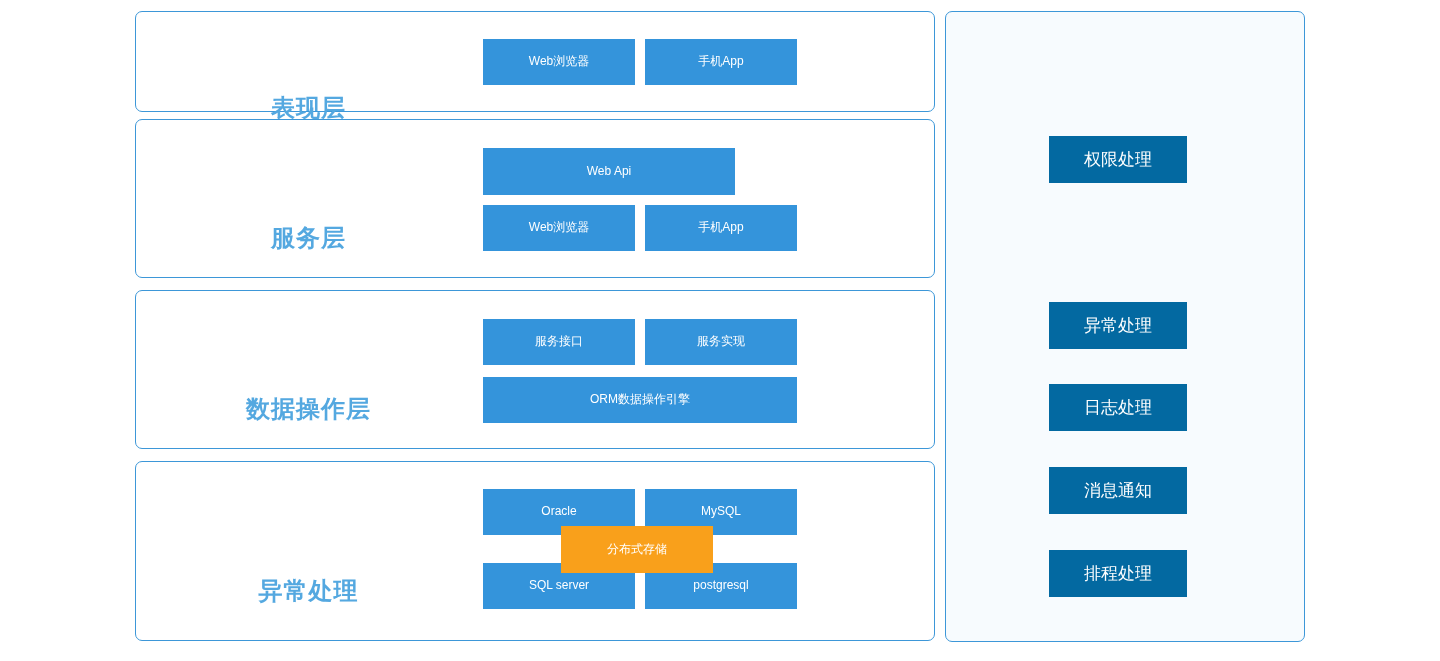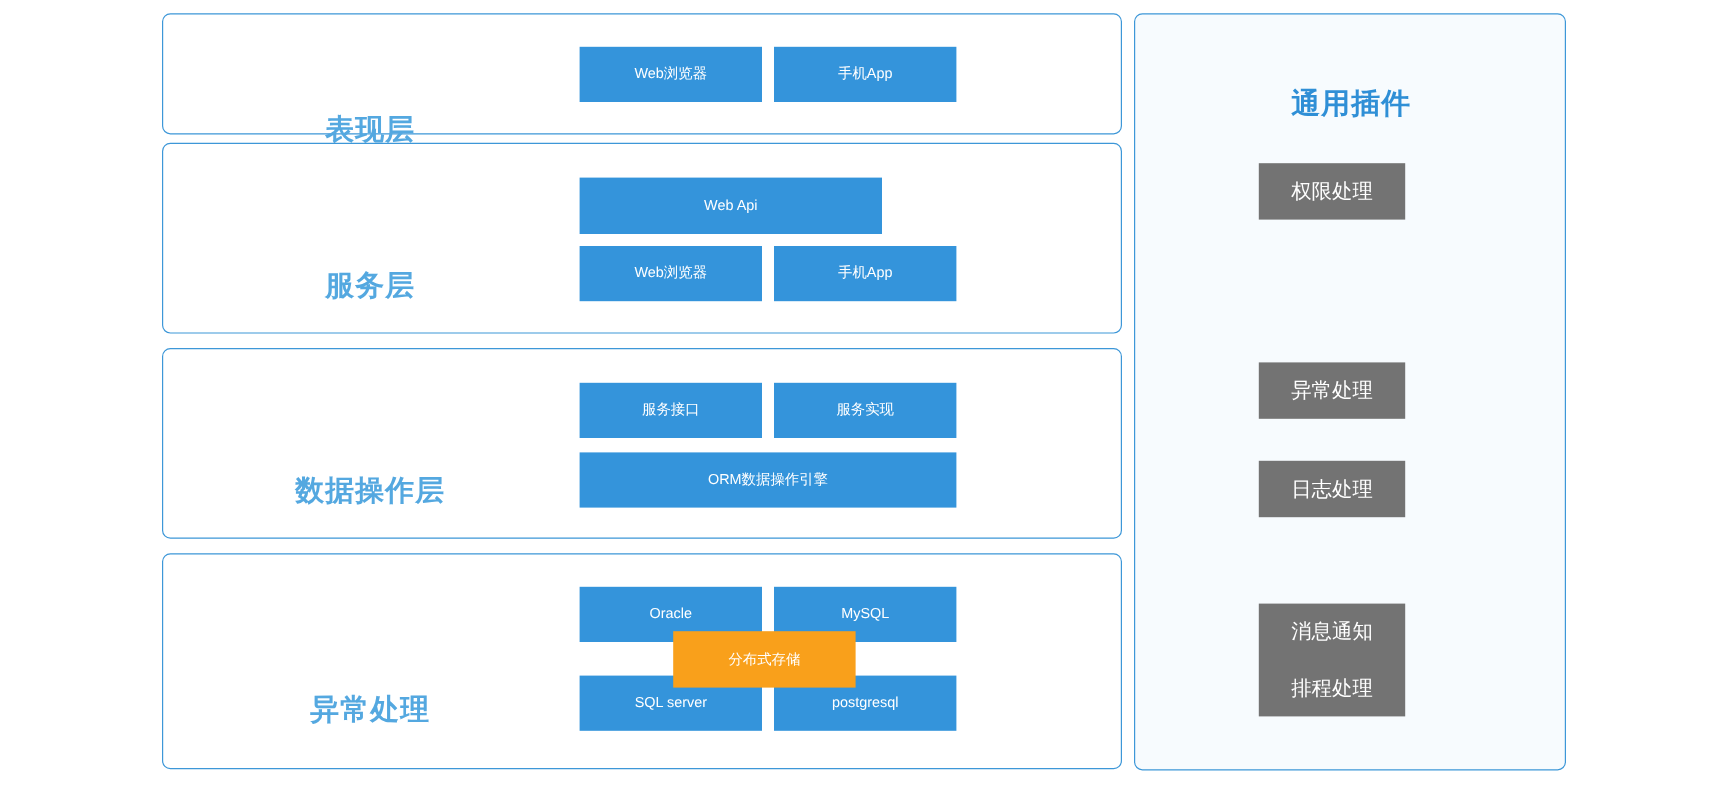--- a/index.html
+++ b/index.html
@@ -82,24 +82,24 @@
     text-align: center;
     color: #2f8fd6;
     font-weight: bold;
     font-size: 24px;
     letter-spacing: 1px;
   }
 
   .plugin-node {
     position: absolute;
     left: 103px;
-    width: 122px;
+    width: 138px;
     height: 47px;
     box-sizing: border-box;
-    background: #737373;
+    background: #0369a1;
     color: #ffffff;
     font-size: 17px;
     display: flex;
     align-items: center;
     justify-content: center;
     white-space: nowrap;
   }
 </style>
 </head>
 <body>
@@ -129,22 +129,21 @@
   <div class="layer-panel" style="left:135px; top:461px; width:800px; height:180px;">
     <div class="layer-title" style="top:71px;">异常处理</div>
     <div class="node" style="left:347px; top:27px; width:152px; height:46px;">Oracle</div>
     <div class="node" style="left:509px; top:27px; width:152px; height:46px;">MySQL</div>
     <div class="node" style="left:347px; top:101px; width:152px; height:46px;">SQL server</div>
     <div class="node" style="left:509px; top:101px; width:152px; height:46px;">postgresql</div>
     <div class="node accent" style="left:425px; top:64px; width:152px; height:47px;">分布式存储</div>
   </div>
 
   <div id="plugin-panel">
-    <div id="plugin-title">通用插件</div>
 
     <div class="plugin-node" style="top:124px;">权限处理</div>
     <div class="plugin-node" style="top:290px;">异常处理</div>
     <div class="plugin-node" style="top:372px;">日志处理</div>
-    <div class="plugin-node" style="top:455px;margin-top:36px;">消息通知</div>
+    <div class="plugin-node" style="top:455px;">消息通知</div>
     <div class="plugin-node" style="top:538px;">排程处理</div>
   </div>
 
 </div>
 
 </body></html>

